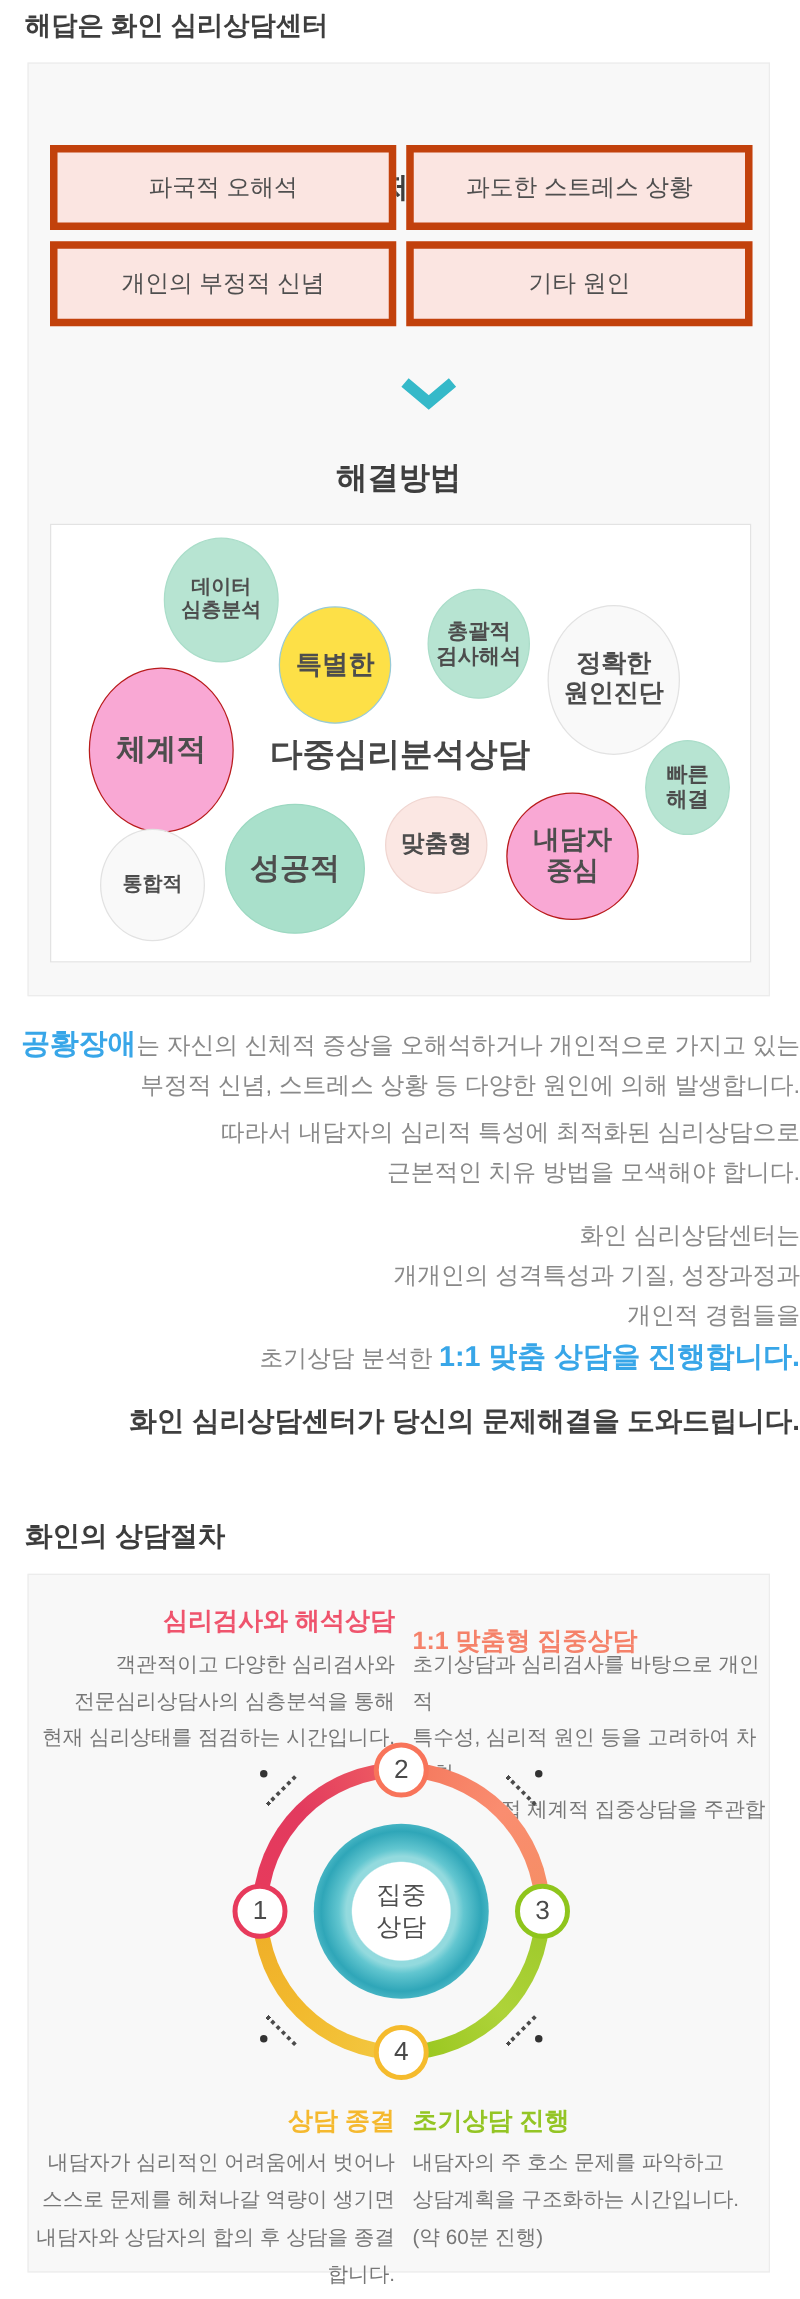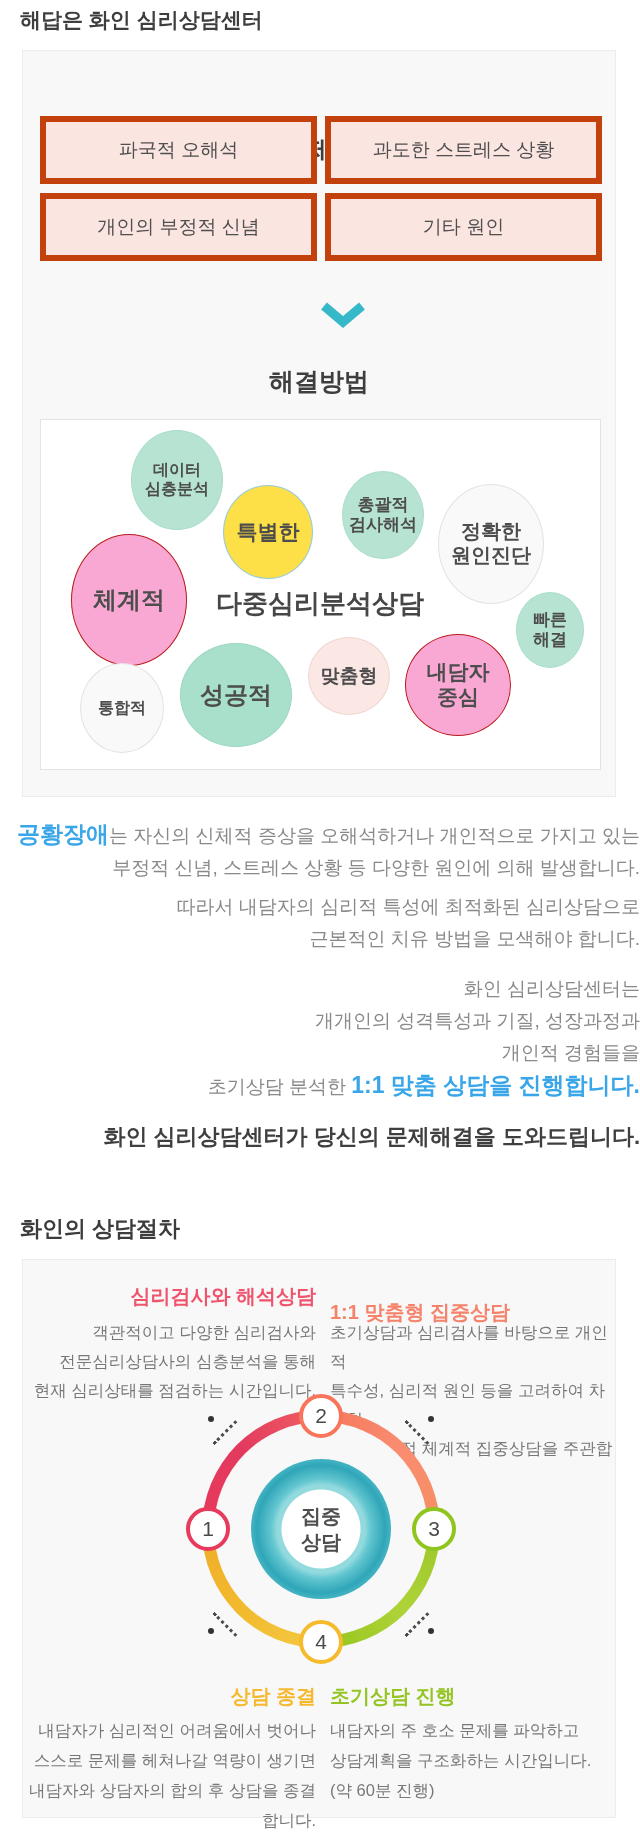--- a/index.html
+++ b/index.html
@@ -36,21 +36,21 @@
   .ring-outer{position:absolute;left:179px;top:150px;width:238px;height:238px;border-radius:50%;
     background:conic-gradient(from 0deg,
       #f4775c 0deg,#fa8d70 45deg,#f58e64 86deg,
       #9dc92a 94deg,#aed339 135deg,#98c61d 176deg,
       #f3c841 184deg,#f2ba2e 225deg,#efae28 266deg,
       #e73a5c 274deg,#e23a5e 315deg,#ee5c62 356deg,#f4775c 360deg);}
   .ring-cover{position:absolute;left:191px;top:162px;width:214px;height:214px;border-radius:50%;background:#f8f8f8;}
   .donut{position:absolute;left:228px;top:199px;width:140px;height:140px;border-radius:50%;
     background:radial-gradient(circle,#ffffff 0 39px,#93dade 40px 44px,#62c6d0 50px,#2fa6b8 64px,#45b4c3 70px);}
   .donut-label{position:absolute;left:248px;top:243px;width:100px;text-align:center;
-    font-size:20px;font-weight:bold;line-height:26px;color:#4e4e4e;}
+    font-size:20px;font-weight:normal;line-height:26px;color:#4e4e4e;}
   .node{position:absolute;width:44px;height:44px;border-radius:50%;background:#ffffff;box-sizing:border-box;
     display:flex;align-items:center;justify-content:center;font-size:21px;color:#4a4a4a;}
   .tick{position:absolute;width:32px;height:0;border-top:3px dotted #4b4b4b;}
   .ring-dot{position:absolute;width:6px;height:6px;border-radius:50%;background:#333333;}
   .chev{position:absolute;left:296px;top:250px;}
 </style>
 </head>
 <body>
 
 <div class="page">

